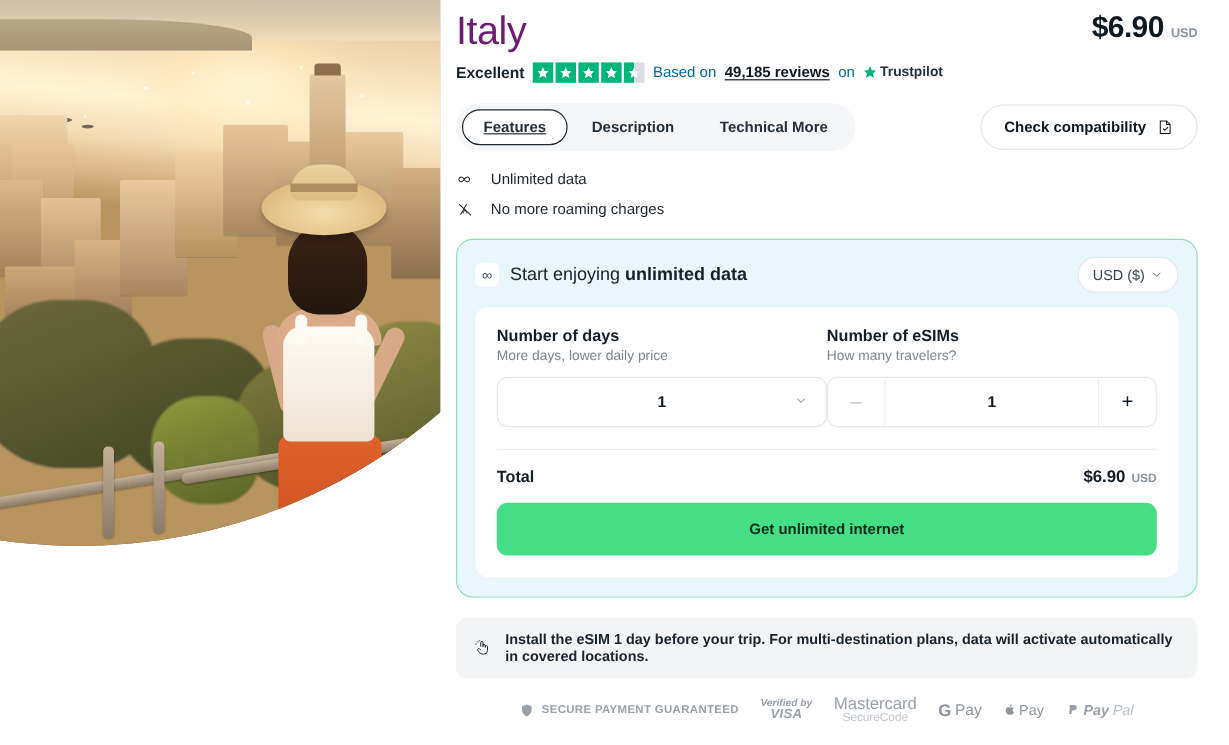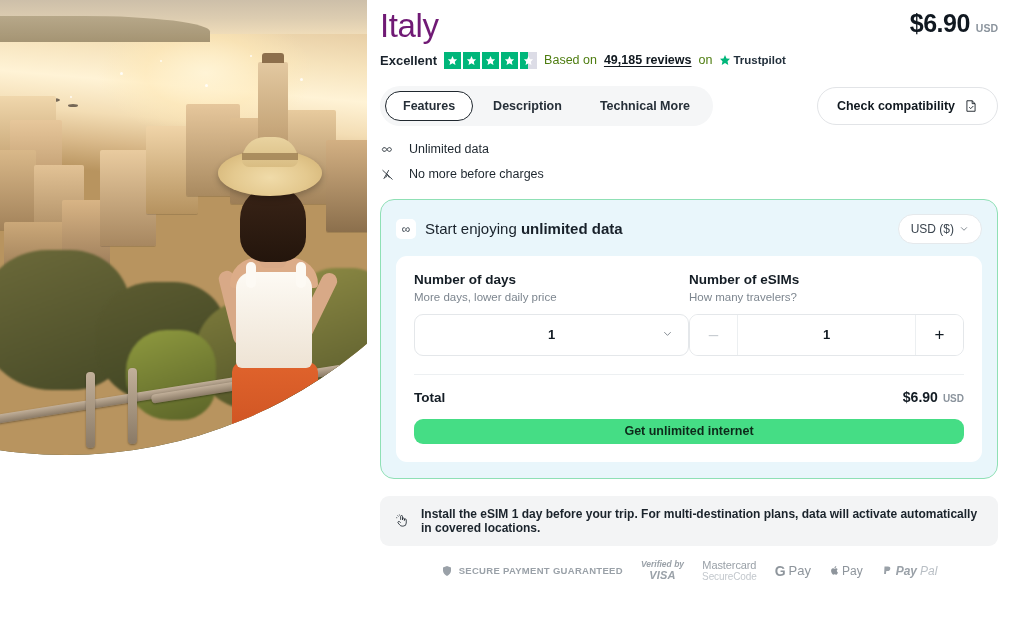--- a/index.html
+++ b/index.html
@@ -142,37 +142,37 @@
 
   
   .rating { display:flex; align-items:center; gap:7px; margin-top: 8px; font-size: 12.5px; }
   .rating .label { font-weight:600; color:#19222b; font-size:13px; }
   .stars { display:flex; gap:2px; }
   .star {
     width:17px; height:17px; background:#00b67a; display:flex; align-items:center; justify-content:center;
   }
   .star.half { background: linear-gradient(90deg,#00b67a 50%, #dcdce6 50%); }
   .star svg { width:11px; height:11px; fill:#fff; }
-  .rating .based { color:#4d7c0f;text-align:center; }
+  .rating .based { color:#0369a1;text-align:center; }
   .rating .reviews { font-weight:700; color:#10181f; text-decoration: underline; text-underline-offset:2px; }
   .tp { display:inline-flex; align-items:center; gap:2px; color:#23303c; font-weight:600; font-size:11.5px; }
   .tp svg { width:12px; height:12px; fill:#00b67a; }
 
   
   .tabs-row { display:flex; align-items:center; justify-content:space-between; margin-top:17px; }
   .tabs {
     display:inline-flex; align-items:center; gap:2px;
     background:#f5f6f7; border-radius:999px; padding:5px;
   }
   .tab {
     font-size:12.5px; font-weight:600; color:#262f38;
     padding:7px 17px; border-radius:999px; background:transparent; border:1px solid transparent;
     cursor:pointer; white-space:nowrap;
   }
-  .tab.active { background:#ffffff; border:1px solid #20282f; }
+  .tab.active { background:#ffffff; border:1px solid #20282f;text-decoration:underline; }
   .check-compat {
     display:inline-flex; align-items:center; gap:9px;
     font-size:12.5px; font-weight:600; color:#10181f;
     border:1px solid #e2e4e7; background:#fff; border-radius:999px;
     padding:11px 19px; cursor:pointer;
   }
   .check-compat svg { width:14px; height:14px; stroke:#10181f; fill:none; stroke-width:1.5; }
 
   
   .features { margin-top:16px; display:flex; flex-direction:column; gap:10px; }
@@ -230,21 +230,21 @@
   .step-val { flex:1; display:flex;align-items:center;justify-content:center; font-size:13px; font-weight:700; color:#121b23; }
 
   .divider { height:1px; background:#edf0f2; margin:18px 0 0; }
   .total-row { display:flex; align-items:baseline; justify-content:space-between; margin-top:14px; }
   .total-label { font-size:13.5px; font-weight:700; color:#141d25; }
   .total-price { display:flex; align-items:baseline; gap:5px; }
   .total-price .amt { font-size:14px; font-weight:700; color:#121b23; }
   .total-price .cur { font-size:10px; font-weight:700; color:#8b949d; }
 
   .cta {
-    margin-top:14px; width:100%; height:25px; border:none; border-radius:9px;
+    margin-top:14px; width:100%; height:44px; border:none; border-radius:9px;
     background:#45dd85; color:#0d2a1a; font-size:12.5px; font-weight:700;
     cursor:pointer; font-family:"Liberation Sans", sans-serif;
   }
 
   
   .notice {
     margin-top:17px; background:#f3f4f5; border-radius:9px;
     display:flex; align-items:center; gap:11px; padding:11px 15px;
     font-size:12px; font-weight:700; color:#1a232b;
   }
@@ -253,21 +253,21 @@
   
   .payments {
     display:flex; align-items:center; justify-content:center; gap:18px;
     margin-top:14px; color:#9aa1a8;
   }
   .pay-item { display:flex; align-items:center; gap:6px; font-size:9.5px; font-weight:700; letter-spacing:.3px; }
   .pay-item svg { fill:#9aa1a8; }
   .pay-stack { display:flex; flex-direction:column; line-height:1.08; text-align:center; }
   .pay-stack .l1 { font-size:8.5px; font-style:italic; font-weight:600; }
   .pay-stack .l2 { font-size:11px; font-weight:700; font-style:italic; letter-spacing:.2px; }
-  .mc .l1 { font-size:11px; font-style:normal; font-weight:400; letter-spacing:-.1px;}
+  .mc .l1 { font-size:14px; font-style:normal; font-weight:400; letter-spacing:-.1px;}
   .mc .l2 { font-size:10px; font-style:normal; font-weight:400; color:#c3c8cd; letter-spacing:-.1px;}
   .gpay { display:flex; align-items:center; gap:3px; font-size:13px; font-weight:500; color:#8e959c; }
   .gpay .g { font-weight:700; font-size:14px; }
   .applepay { display:flex; align-items:center; gap:2px; font-size:12px; color:#8e959c; }
   .paypal { display:flex; align-items:center; gap:3px; font-size:12px; font-style:italic; font-weight:700; color:#9aa1a8; }
   .paypal .pal { font-weight:400; color:#b9bfc5; }
 </style>
 </head>
 <body>
 
@@ -408,21 +408,21 @@
         <span>Unlimited data</span>
       </div>
       <div class="feature">
         <span class="ico">
           <svg viewBox="0 0 24 24">
               <path d="M6 19l8-14"></path>
               <path d="M9 17l3-5 3 5"></path>
               <path d="M4 5l16 15"></path>
             </svg>
         </span>
-        <span>No more before charges</span>
+        <span>No more roaming charges</span>
       </div>
     </div>
 
     <div class="purchase">
       <div class="purchase-head">
         <div class="purchase-title">
           <span class="inf-badge">∞</span>
           <span><span>Start enjoying </span><b>unlimited data</b></span>
         </div>
         <button class="currency-select">

